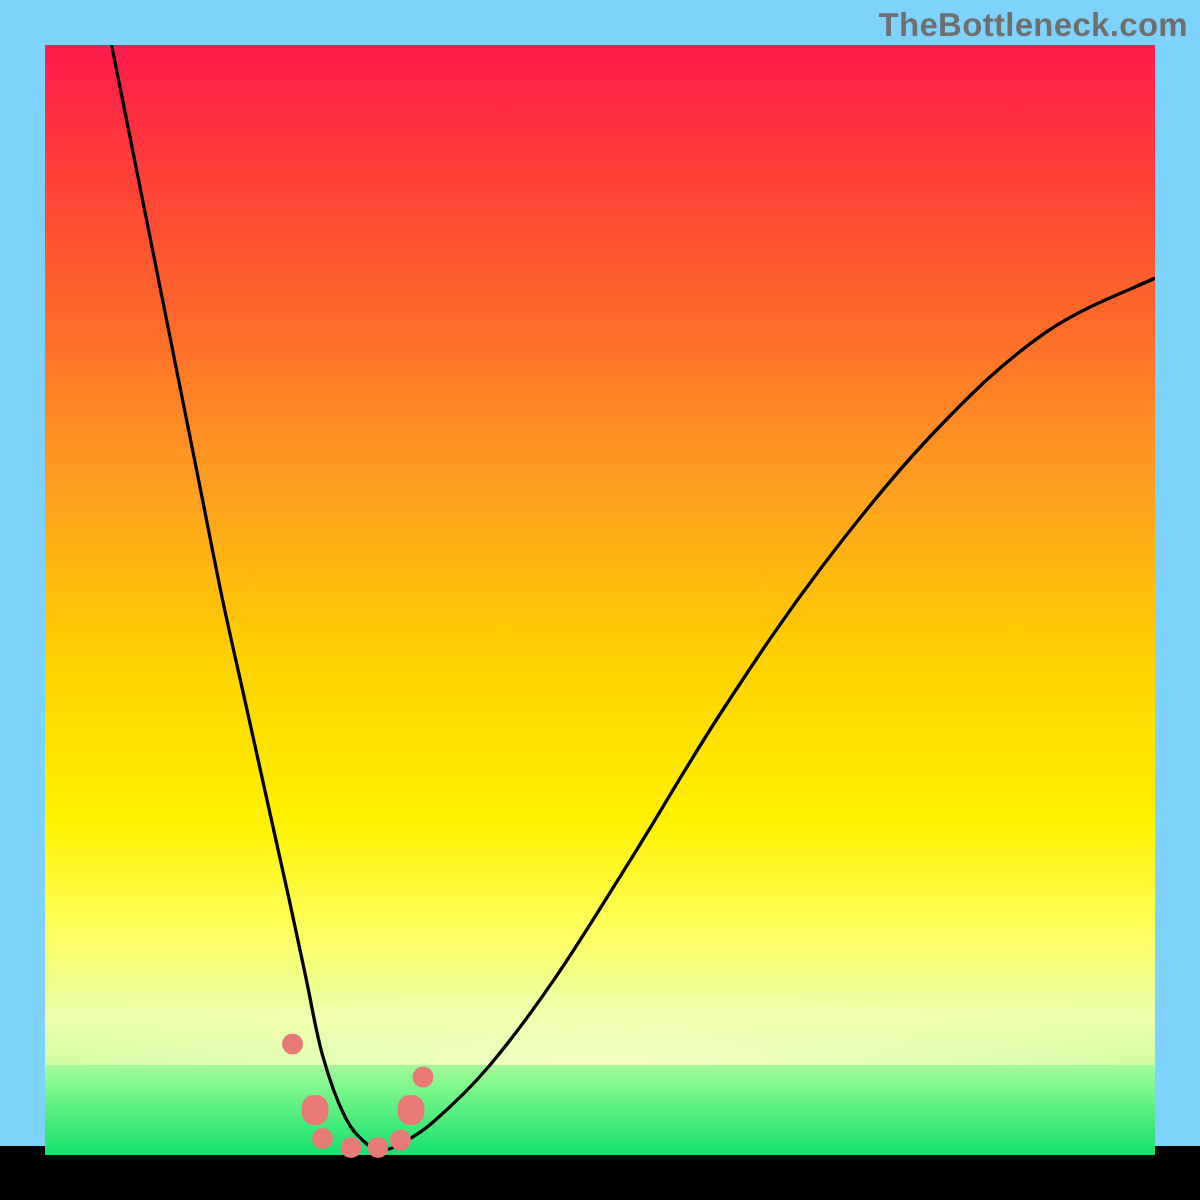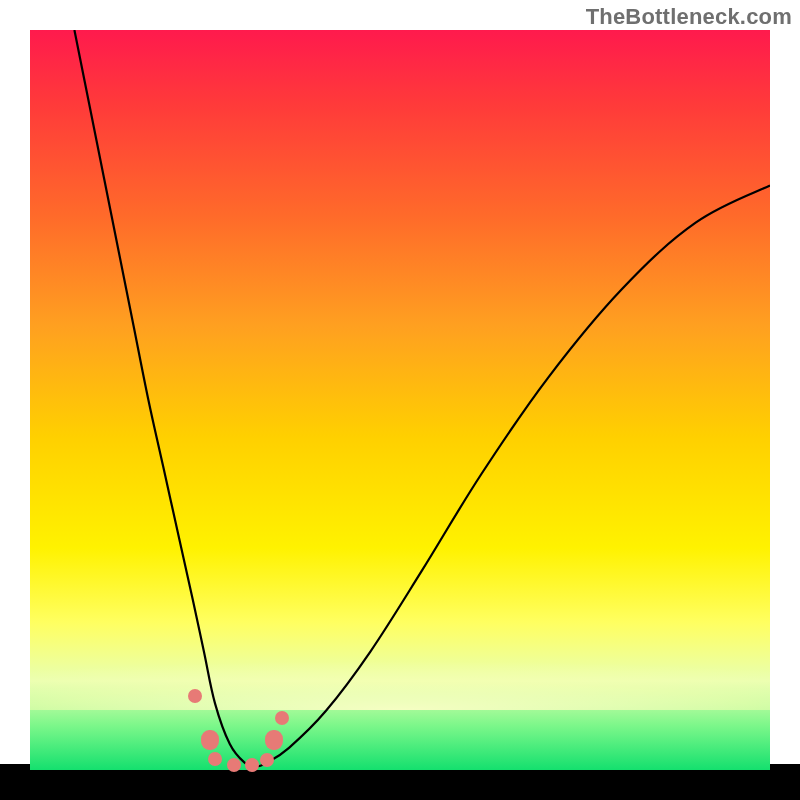--- a/index.html
+++ b/index.html
@@ -1,21 +1,21 @@
 <!DOCTYPE html>
 <html><head>
 <meta charset="utf-8">
 <style>
   * { margin: 0; padding: 0; box-sizing: border-box; }
   html, body { width: 800px; height: 800px; overflow: hidden; background: #000; }
   .frame {
     position: relative;
     width: 800px;
     height: 764px;
-    background: #ffffff;
+    background: #7dd3fc;
   }
   .plot-area {
     position: absolute;
     left: 30px;
     top: 30px;
     width: 740px;
     height: 740px;
     background: linear-gradient(
       to bottom,
       #ff1a4d 0%,

